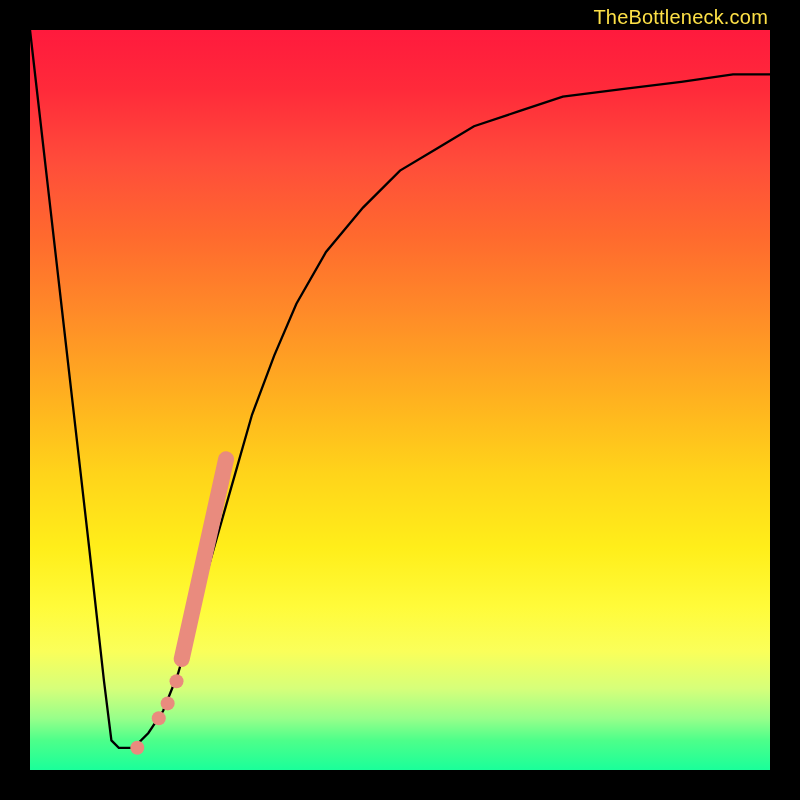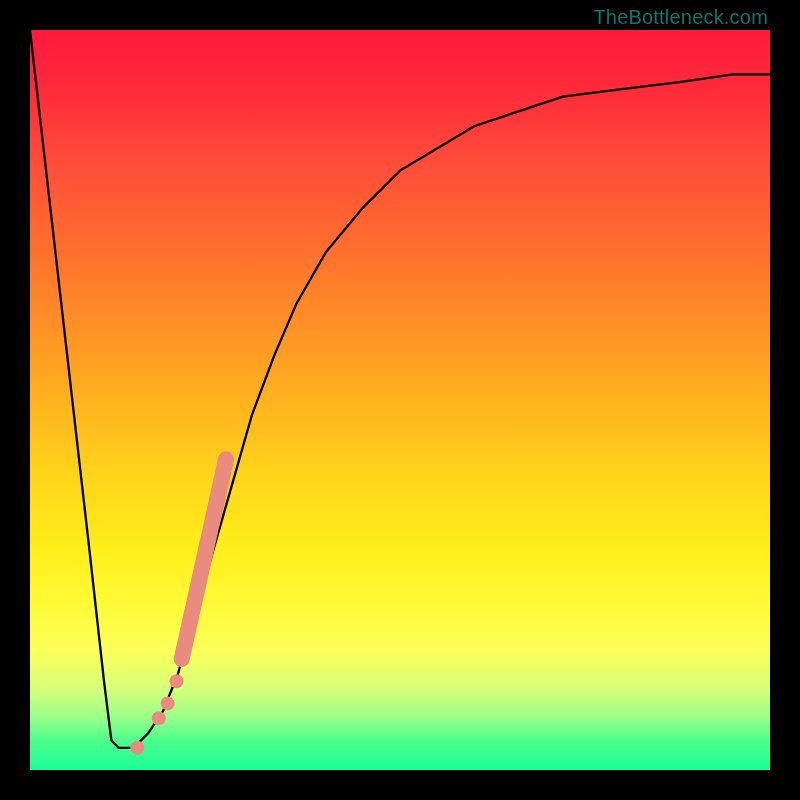--- a/index.html
+++ b/index.html
@@ -46,21 +46,21 @@
     position: absolute;
     top: 0;
     left: 0;
   }
   .watermark {
     position: absolute;
     top: 6px;
     right: 32px;
     font-family: Arial, Helvetica, sans-serif;
     font-size: 20px;
-    color: #0f766e;
+    color: #fde047;
     letter-spacing: 0.2px;
   }
 </style>
 </head>
 <body>
 
 <div class="frame">
   <div class="plot-area"></div>
 
   <svg class="curves" width="800" height="800" viewBox="0 0 800 800">

